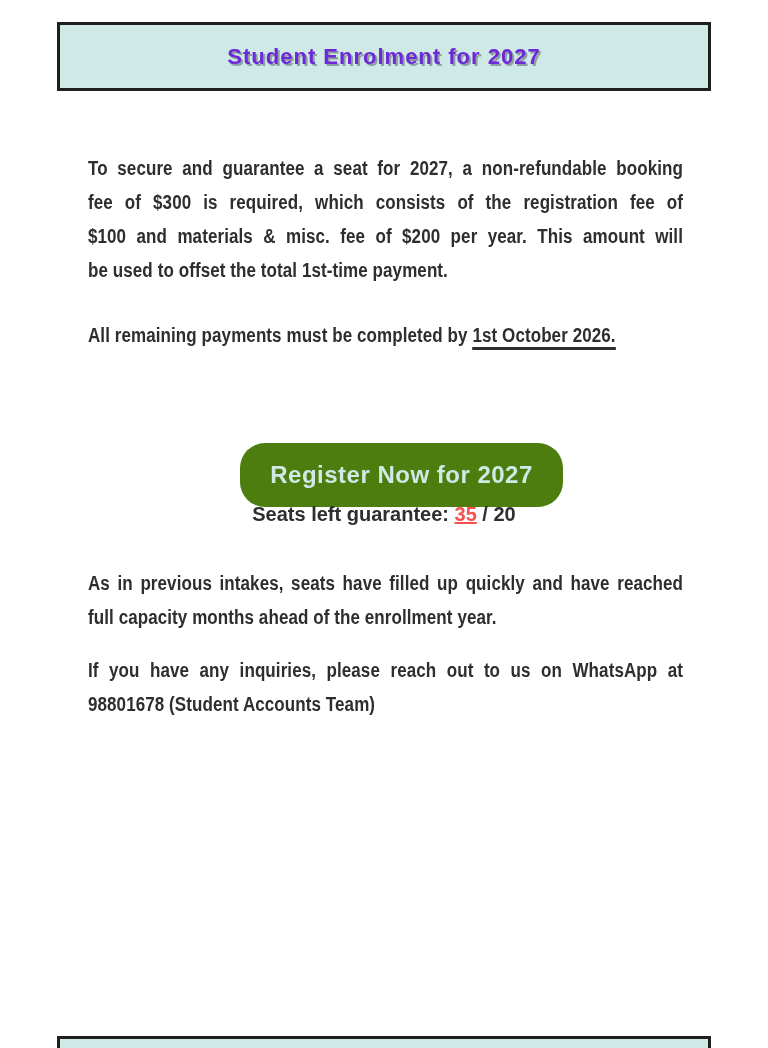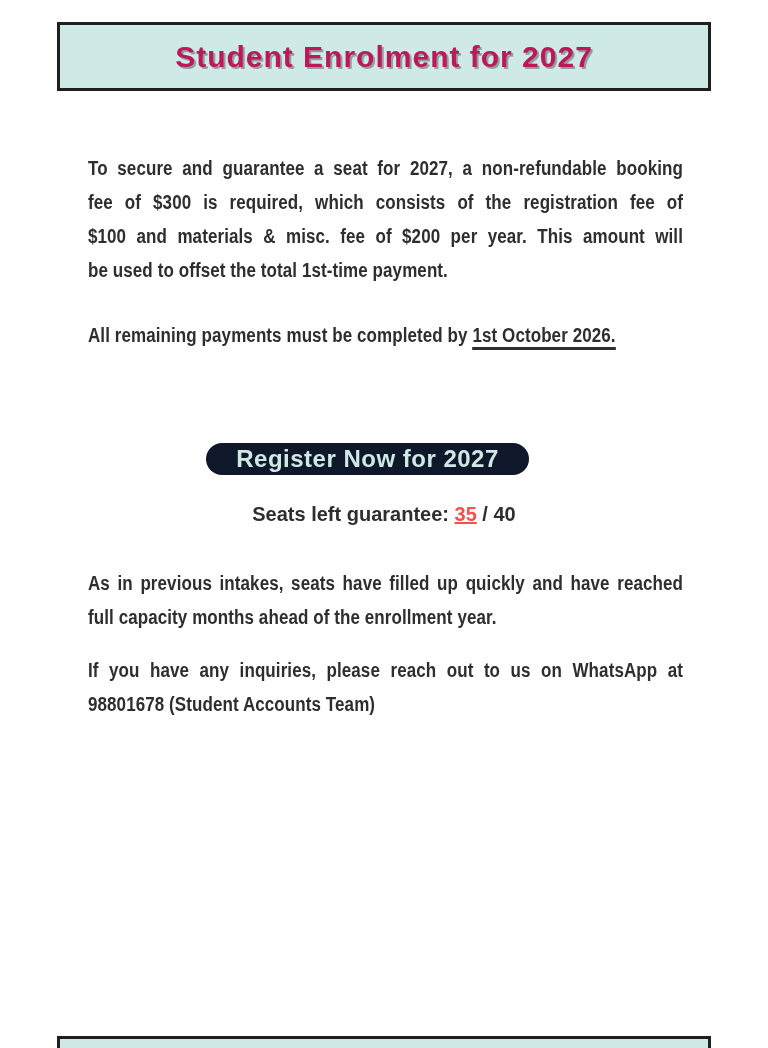--- a/index.html
+++ b/index.html
@@ -25,23 +25,23 @@
     height: 69px;
     box-sizing: border-box;
     background: #cfeae6;
     border: 3px solid #1f1f1f;
     display: flex;
     align-items: center;
     justify-content: center;
   }
   .page-title {
     font-weight: 700;
-    font-size: 30px;
+    font-size: 22px;
     letter-spacing: 1px;
-    color: #be185d;
+    color: #6d28d9;
     text-shadow: 2px 2px 0 rgba(20, 20, 20, 0.35);
     white-space: nowrap;
   }
   .para {
     position: absolute;
     left: 88px;
     width: 700px;
     transform: scaleX(0.85);
     transform-origin: left top;
     font-weight: 700;
@@ -62,26 +62,26 @@
   .para-intro    { top: 151px; }
   .para-deadline { top: 318px; }
   .para-capacity { top: 566px; }
   .para-contact  { top: 653px; }
   .underlined-date {
     border-bottom: 3px solid #2e2e2e;
     padding-bottom: 1px;
   }
   .register-button {
     position: absolute;
-    left: 206px;
+    left: 240px;
     top: 443px;
     width: 323px;
-    height: 32px;
+    height: 64px;
     box-sizing: border-box;
-    background: #0f172a;
+    background: #4d7c0f;
     border: none;
     border-radius: 25px;
     display: flex;
     align-items: center;
     justify-content: center;
     cursor: pointer;
   }
   .register-button-label {
     font-family: "Liberation Sans", sans-serif;
     font-weight: 700;
@@ -135,21 +135,21 @@
   </div>
 
   <div class="para para-deadline">
     <div class="line no-stretch"><span>All remaining payments must be completed by </span><span class="underlined-date">1st October 2026.</span></div>
   </div>
 
   <button class="register-button">
     <span class="register-button-label">Register Now for 2027</span>
   </button>
 
-  <div class="seats-line"><span>Seats left guarantee: </span><span class="seats-count">35</span><span> / 40</span></div>
+  <div class="seats-line"><span>Seats left guarantee: </span><span class="seats-count">35</span><span> / 20</span></div>
 
   <div class="para para-capacity">
     <div class="line">As in previous intakes, seats have filled up quickly and have reached</div>
     <div class="line no-stretch">full capacity months ahead of the enrollment year.</div>
   </div>
 
   <div class="para para-contact">
     <div class="line">If you have any inquiries, please reach out to us on WhatsApp at</div>
     <div class="line no-stretch">98801678 (Student Accounts Team)</div>
   </div>

